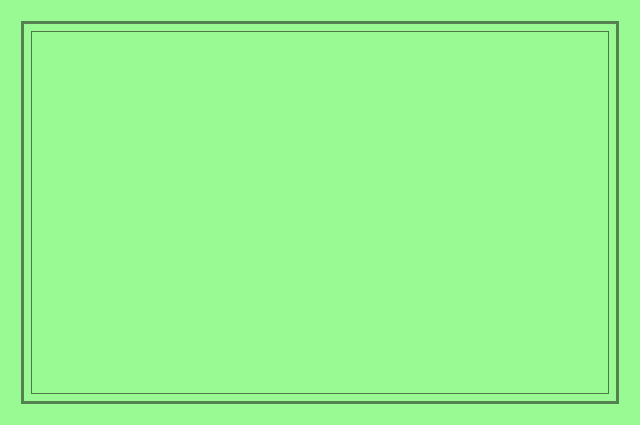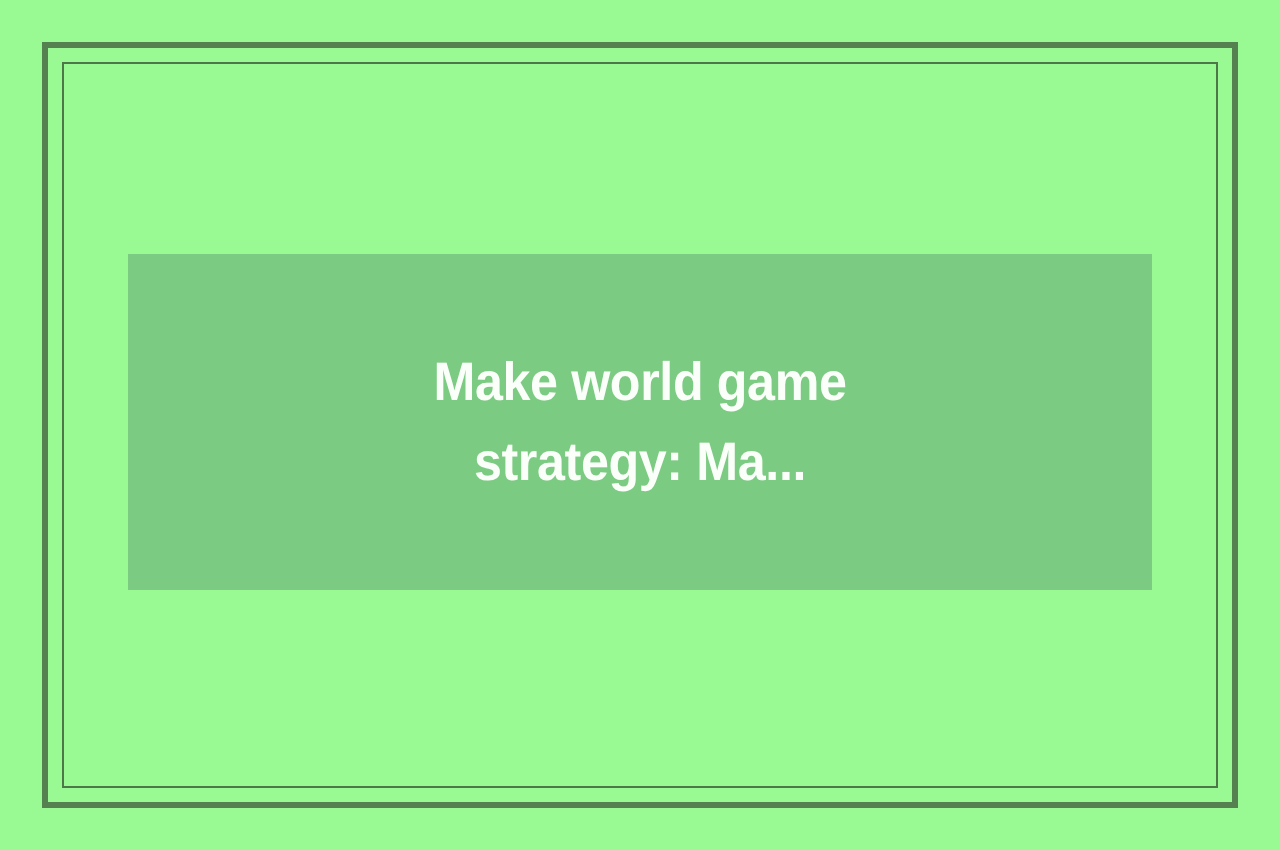--- a/index.html
+++ b/index.html
@@ -79,17 +79,14 @@
 </style>
 </head>
 <body>
 
 <div id="thumbnail-canvas">
 
   <div id="outer-frame"></div>
 
   <div id="inner-frame"></div>
 
-  <div id="content-card">
-    <div id="card-title">Make world game strategy: Ma...</div>
-  </div>
 
 </div>
 
 </body></html>

